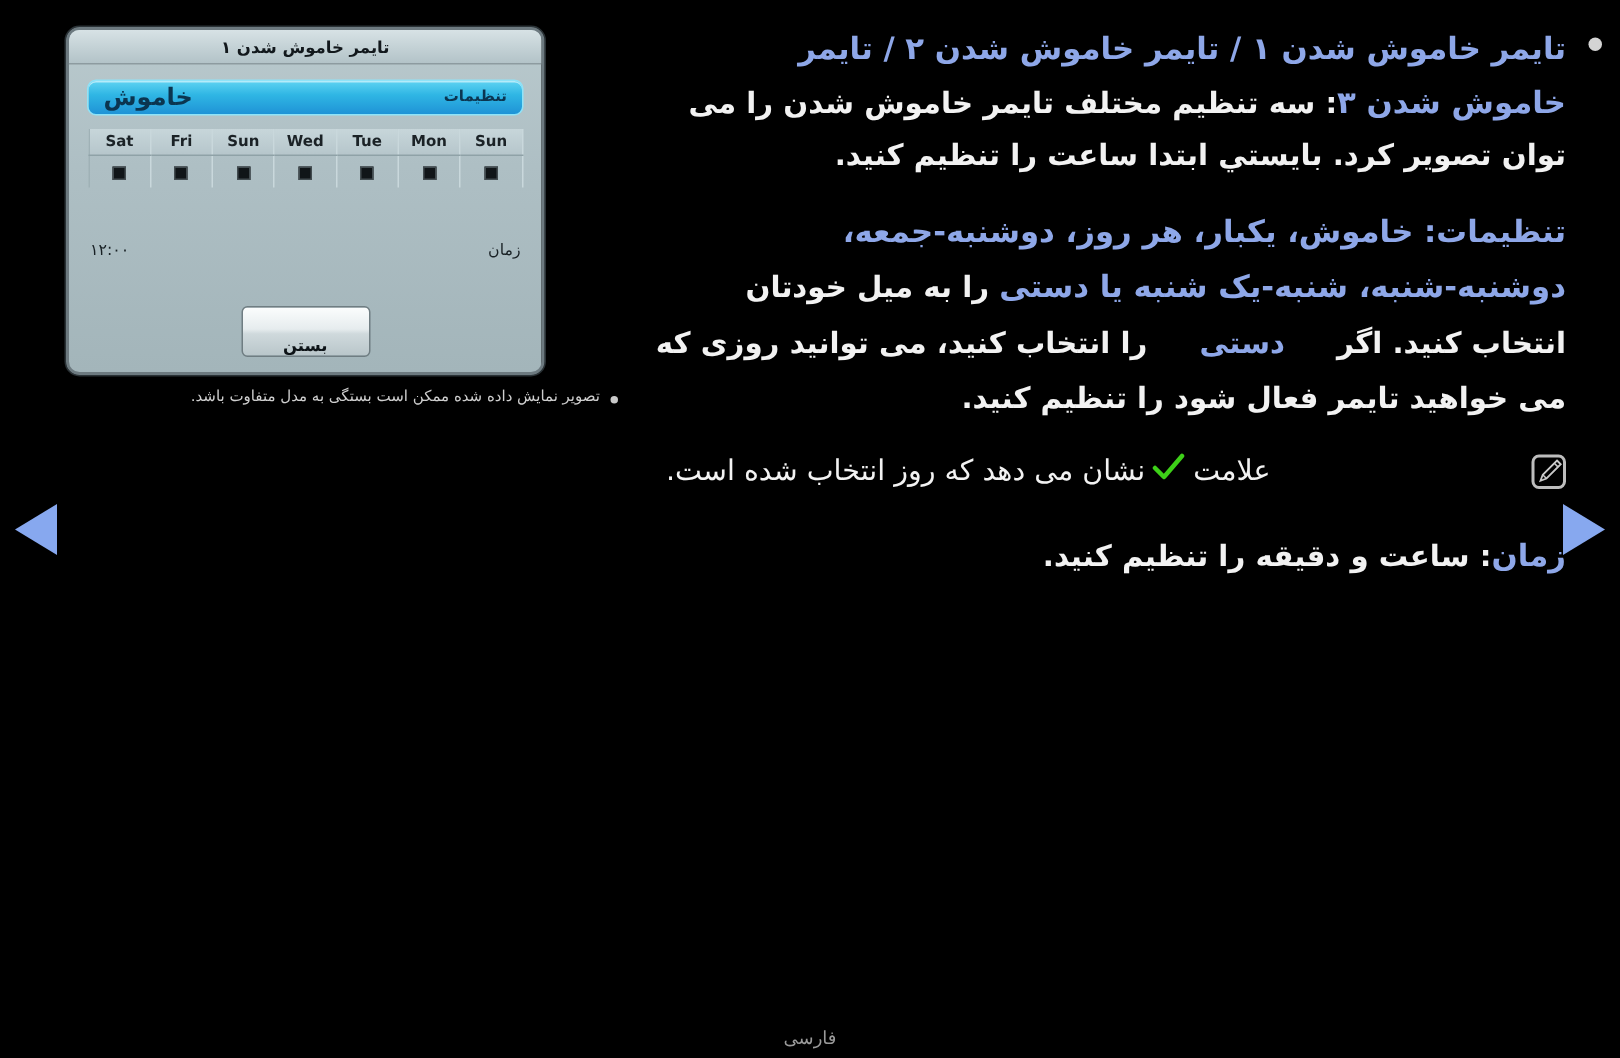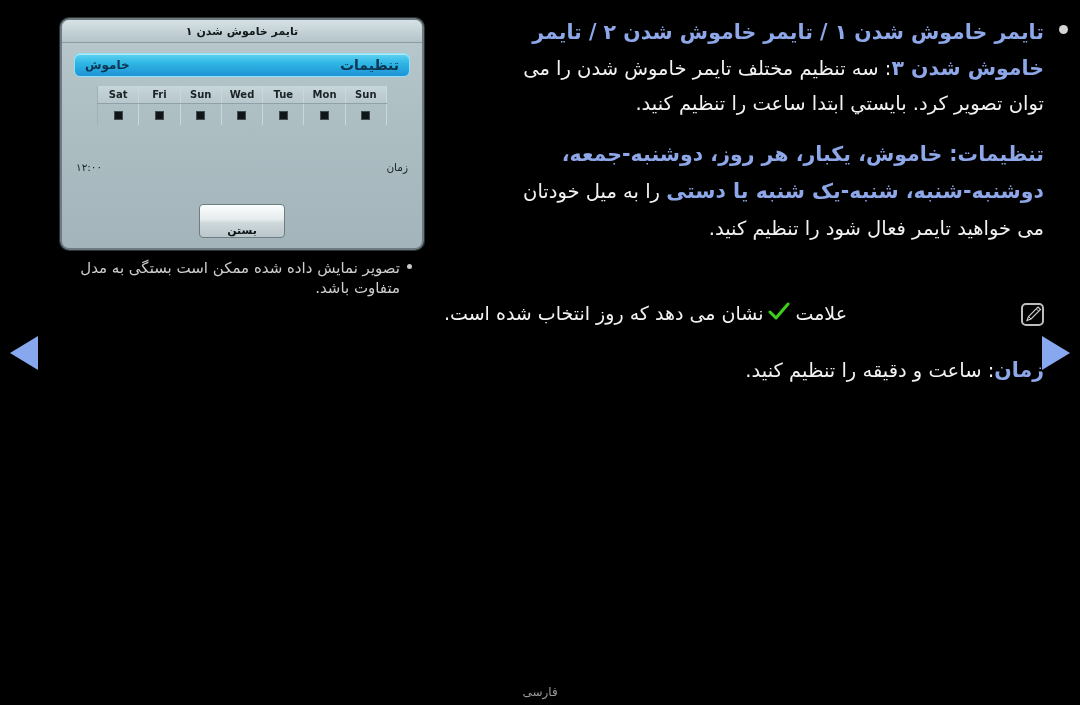--- a/index.html
+++ b/index.html
@@ -8,22 +8,22 @@
     background: #000;
     font-family: "DejaVu Sans", "Liberation Sans", sans-serif;
     overflow: hidden;
   }
   #page { position: relative; width: 1080px; height: 705px; background: #000; }
 
   
   #left-col { position: absolute; left: 0; top: 0; width: 420px; height: 705px; }
 
   .dialog {
-    position: absolute; left: 60px; top: 18px;
-    width: 364px; height: 232px;
+    position: absolute; left: 44px; top: 18px;
+    width: 319px; height: 232px;
     border-radius: 9px;
     border: 2px solid #6d7a80;
     background: linear-gradient(180deg,#b9c9cd 0%,#aebfc4 40%,#a3b5ba 100%);
     box-shadow: 0 0 0 1px #2a3236, 0 3px 7px rgba(0,0,0,.8);
     overflow: hidden;
   }
   .dlg-title {
     height: 23px; line-height: 23px;
     background: linear-gradient(180deg,#d7e2e5 0%,#c3d1d5 55%,#b3c3c8 100%);
     border-bottom: 1px solid #8d9ba0;
@@ -37,22 +37,22 @@
     position: relative;
     height: 24px; line-height: 24px;
     border-radius: 6px;
     background: linear-gradient(180deg,#5fd3f2 0%,#2fb6e4 42%,#1f93d6 100%);
     border: 1px solid #8fe3f8;
     box-shadow: inset 0 1px 0 rgba(255,255,255,.55);
     padding: 0 10px;
     display: flex; align-items: center; justify-content: space-between;
     direction: rtl;
   }
-  .sel-row .lbl { font-size: 14px; font-weight: bold; color: #0b3550; }
-  .sel-row .val { font-size: 12px; font-weight: bold; color: #0b3550; }
+  .sel-row .lbl { font-size: 10px; font-weight: bold; color: #0b3550; }
+  .sel-row .val { font-size: 16px; font-weight: bold; color: #0b3550; }
 
   .days {
     margin: 9px auto 0;
     width: 290px;
     direction: ltr;
     border-collapse: collapse;
     padding-left: 16px;
   }
   .days td {
     width: 41px; text-align: center;
@@ -93,37 +93,37 @@
 
   .caption {
     position: absolute; left: 52px; top: 258px; width: 360px;
     direction: rtl; text-align: right;
     display: flex; gap: 7px; align-items: flex-start; justify-content: flex-start;
   }
   .caption .bullet {
     flex: 0 0 auto; width: 5px; height: 5px; border-radius: 50%;
     background: #c9c9c9; margin-top: 6px;
   }
-  .caption .ctext { font-size: 15px; color: #cfcfcf; line-height: 1.35; }
+  .caption .ctext { font-size: 10px; color: #cfcfcf; line-height: 1.35; }
 
   
   #right-col {
     position: absolute; right: 0; top: 0; width: 660px; height: 705px;
     direction: rtl;
   }
   .bullet-dot {
     position: absolute; right: 12px; top: 25px;
     width: 9px; height: 9px; border-radius: 50%; background: #d4d4d4;
   }
   .para { position: absolute; right: 36px; width: 600px; direction: rtl; text-align: right; }
   .para .ln { line-height: 1.0; white-space: nowrap; }
   .blue { color: #8ea7e8; }
   .white { color: #f2f2f2; }
   .b1 { font-size: 20.5px; font-weight: bold; margin-top: 48px; }
-  .b2 { font-size: 19.5px; font-weight: normal; margin-left: 28px; }
+  .b2 { font-size: 19.5px; font-weight: bold; margin-left: 28px; }
 
   #p1 { top: 14px; }
   #p1 .ln { height: 36px; line-height: 36px; }
   #p2 { top: 136px; }
   #p2 .ln { height: 37px; line-height: 37px; }
 
   .note-row {
     position: absolute; right: 36px; top: 302px; width: 600px;
     direction: rtl; display: flex; align-items: center; gap: 9px; justify-content: space-between;
   }
@@ -231,20 +231,23 @@
     </div>
 
     <div class="para" id="p2">
       <div class="ln">
         <span class="blue b1">تنظیمات: خاموش، یکبار، هر روز، دوشنبه-جمعه،</span>
       </div>
       <div class="ln">
         <span class="blue b1">دوشنبه-شنبه، شنبه-یک شنبه یا دستی</span><span class="white b2"> را به میل خودتان</span>
       </div>
       <div class="ln">
+        <span class="white b2">انتخاب کنید. اگر </span><span class="blue b2">دستی</span><span class="white b2"> را انتخاب کنید، می توانید روزی که</span>
+      </div>
+      <div class="ln">
         <span class="white b2">می خواهید تایمر فعال شود را تنظیم کنید.</span>
       </div>
     </div>
 
     <div class="note-row">
       <span class="note-icon">
         <svg width="17" height="17" viewBox="0 0 17 17">
           <path d="M13 1 L15.5 3.5 L6 13 L2 14.5 L3.5 10.5 Z" fill="none" stroke="#c9c9c9" stroke-width="1.2"></path>
           <path d="M3.5 10.5 L6 13" stroke="#c9c9c9" stroke-width="1"></path>
           <path d="M11.2 2.8 L13.8 5.4" stroke="#c9c9c9" stroke-width="1"></path>

